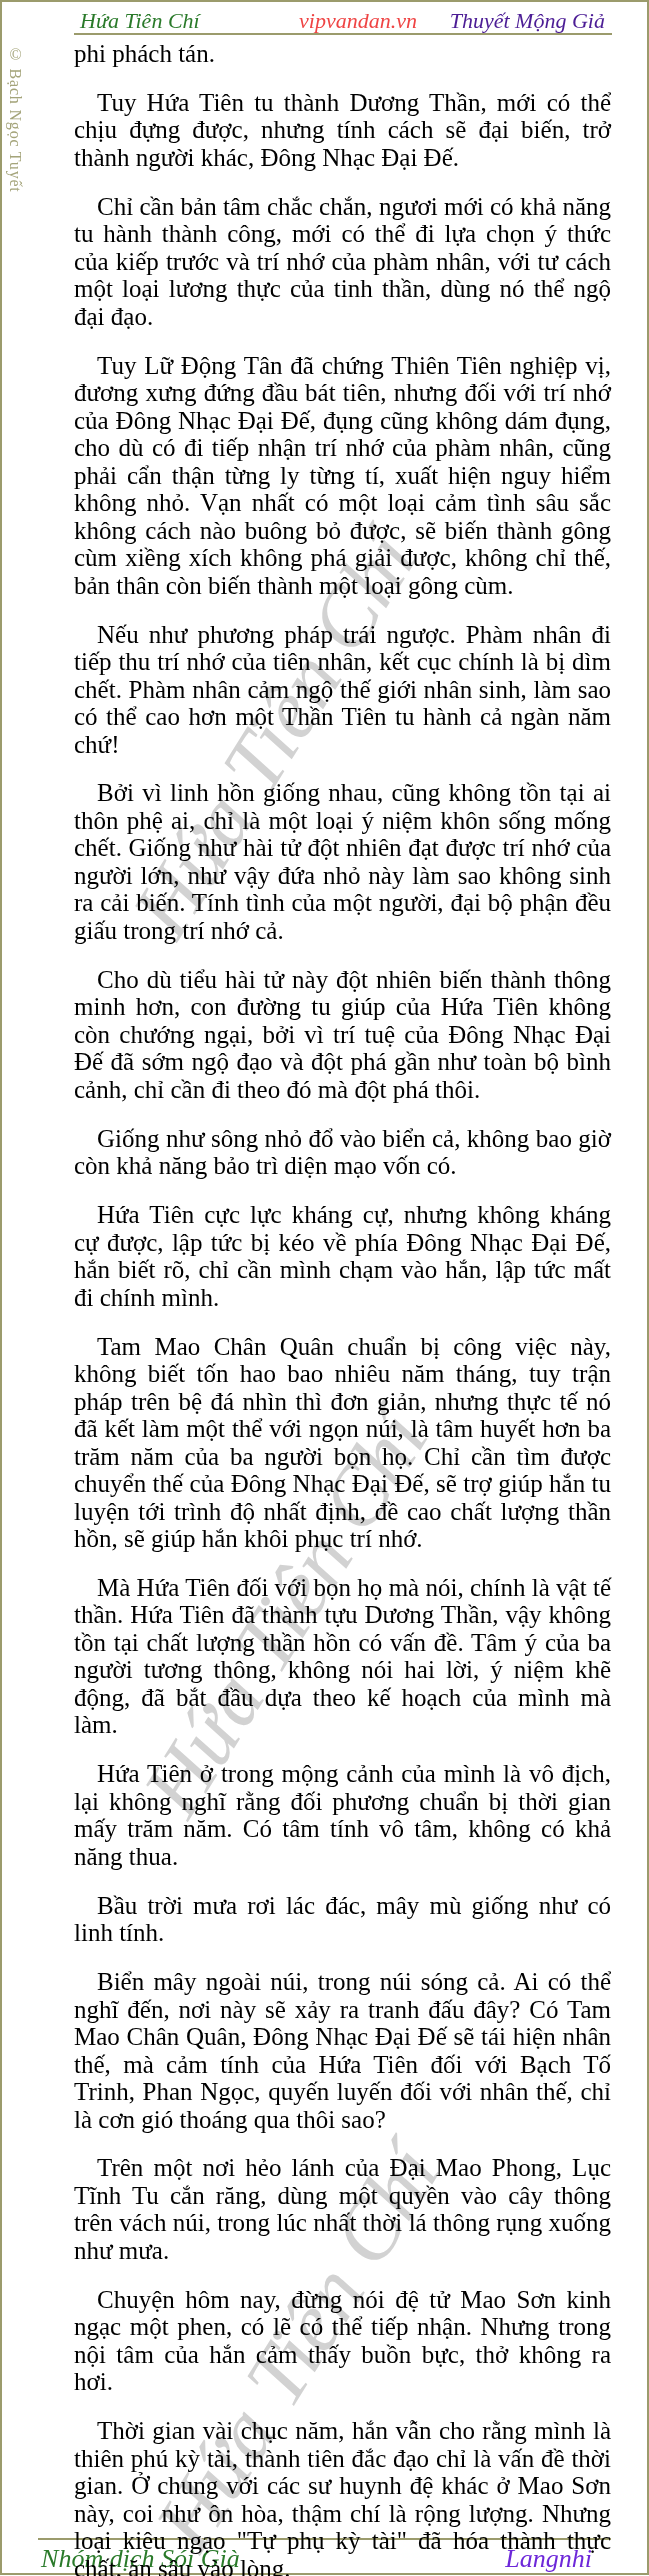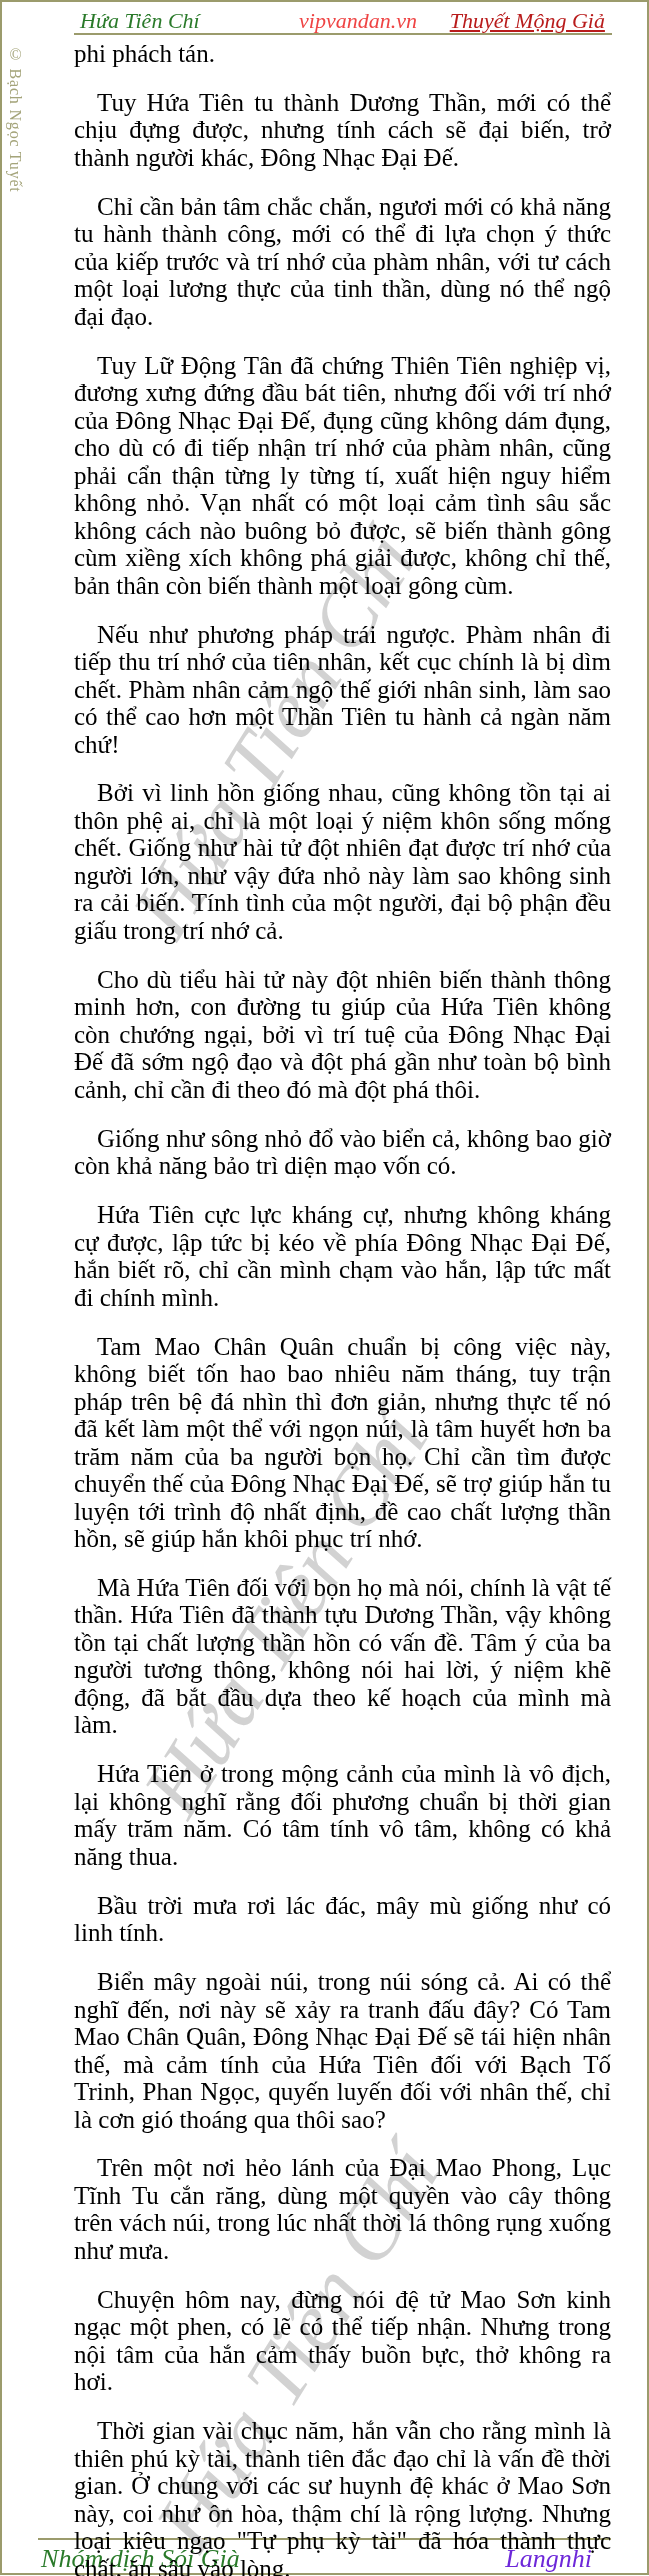--- a/index.html
+++ b/index.html
@@ -14,21 +14,21 @@
     font-family: "Liberation Serif", serif;
     font-size: 16px; color: #a4a47a; letter-spacing: 0.8px;
   }
   .header {
     position: absolute; left: 74px; top: 6.1px; width: 537px; height: 27.5px;
     font-family: "Liberation Serif", serif; font-style: italic; font-size: 22px;
   }
   .header span { position: absolute; top: 1.5px; white-space: nowrap; }
   .h-title { left: 6.1px; color: #2a7a2a; }
   .h-site { left: 225px; color: #ef4444; }
-  .h-author { right: 6.1px; color: #b91c1c; text-decoration: underline; }
+  .h-author { right: 6.1px; color: #4c1d95; }
   .rule-top { position: absolute; left: 74px; top: 33px; width: 538px; height: 2.3px; background: #9b9b6c; }
   .rule-bottom { position: absolute; left: 38px; top: 2538px; width: 573px; height: 2.3px; background: #9b9b6c; }
   .footer {
     position: absolute; left: 38px; top: 2542px; width: 573px; height: 31px;
     font-family: "Liberation Serif", serif; font-style: italic; font-size: 26px;
   }
   .footer span { position: absolute; top: 1.5px; white-space: nowrap; }
   .f-group { left: 3.1px; color: #2a7a2a; }
   .f-translator { right: 19px; color: #6d28d9; }
   .content {

